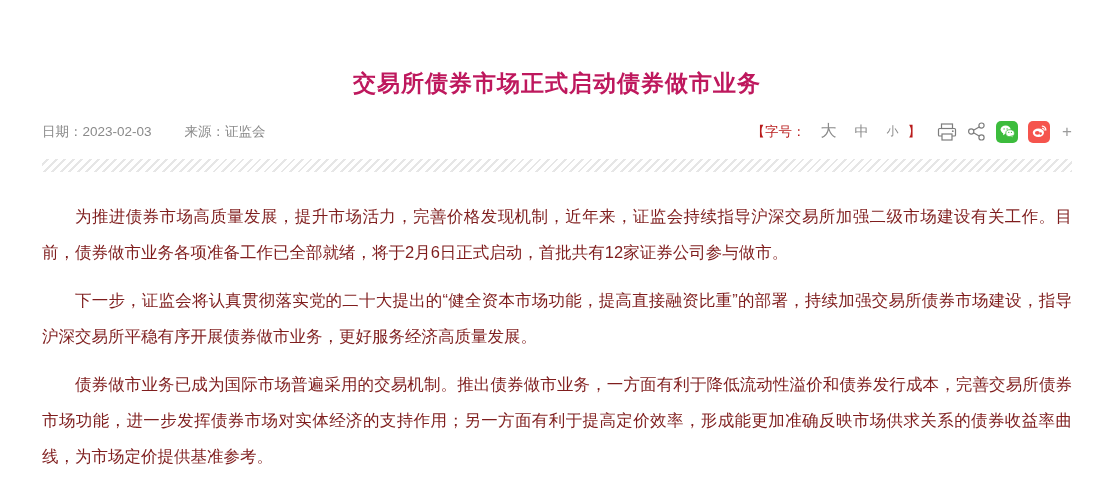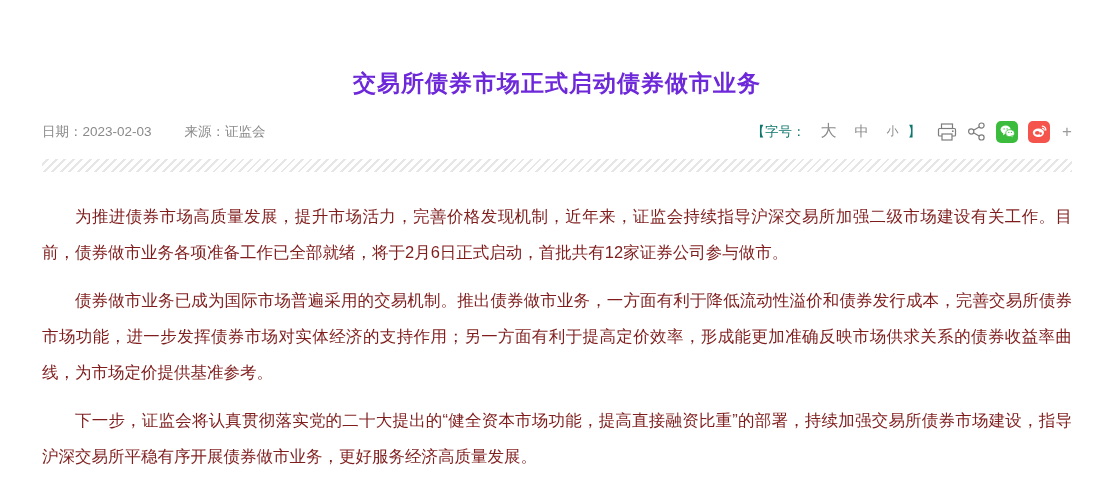--- a/index.html
+++ b/index.html
@@ -17,21 +17,21 @@
     position: relative;
     width: 1114px;
     height: 489px;
     box-sizing: border-box;
     padding: 0 42px;
   }
   .article-title {
     text-align: center;
     font-size: 23px;
     font-weight: bold;
-    color: #6d28d9;
+    color: #be185d;
     letter-spacing: 1px;
     padding-top: 52px;
     line-height: 32px;
   }
   .meta-row {
     position: relative;
     display: flex;
     align-items: center;
     height: 34px;
     margin-top: 12px;
@@ -48,21 +48,21 @@
     position: absolute;
     right: 0;
     top: 0;
     height: 34px;
     display: flex;
     align-items: center;
     gap: 0;
     white-space: nowrap;
   }
   .fontsize-label {
-    color: #0f766e;
+    color: #b91c1c;
     font-size: 13.5px;
     margin-right: 6px;
   }
   .fs-opt {
     color: #8a8a8a;
     margin: 0 9px;
     cursor: pointer;
   }
   .fs-big { font-size: 16px; }
   .fs-mid { font-size: 14px; }
@@ -194,17 +194,17 @@
       </span>
 
       <span class="plus-icon">+</span>
     </div>
   </div>
 
   <div class="hatch-divider"></div>
 
   <div class="article-body">
     <p>为推进债券市场高质量发展，提升市场活力，完善价格发现机制，近年来，证监会持续指导沪深交易所加强二级市场建设有关工作。目前，债券做市业务各项准备工作已全部就绪，将于2月6日正式启动，首批共有12家证券公司参与做市。</p>
+    <p>下一步，证监会将认真贯彻落实党的二十大提出的“健全资本市场功能，提高直接融资比重”的部署，持续加强交易所债券市场建设，指导沪深交易所平稳有序开展债券做市业务，更好服务经济高质量发展。</p>
     <p>债券做市业务已成为国际市场普遍采用的交易机制。推出债券做市业务，一方面有利于降低流动性溢价和债券发行成本，完善交易所债券市场功能，进一步发挥债券市场对实体经济的支持作用；另一方面有利于提高定价效率，形成能更加准确反映市场供求关系的债券收益率曲线，为市场定价提供基准参考。</p>
-    <p>下一步，证监会将认真贯彻落实党的二十大提出的“健全资本市场功能，提高直接融资比重”的部署，持续加强交易所债券市场建设，指导沪深交易所平稳有序开展债券做市业务，更好服务经济高质量发展。</p>
   </div>
 
 </div>
 
 </body></html>

